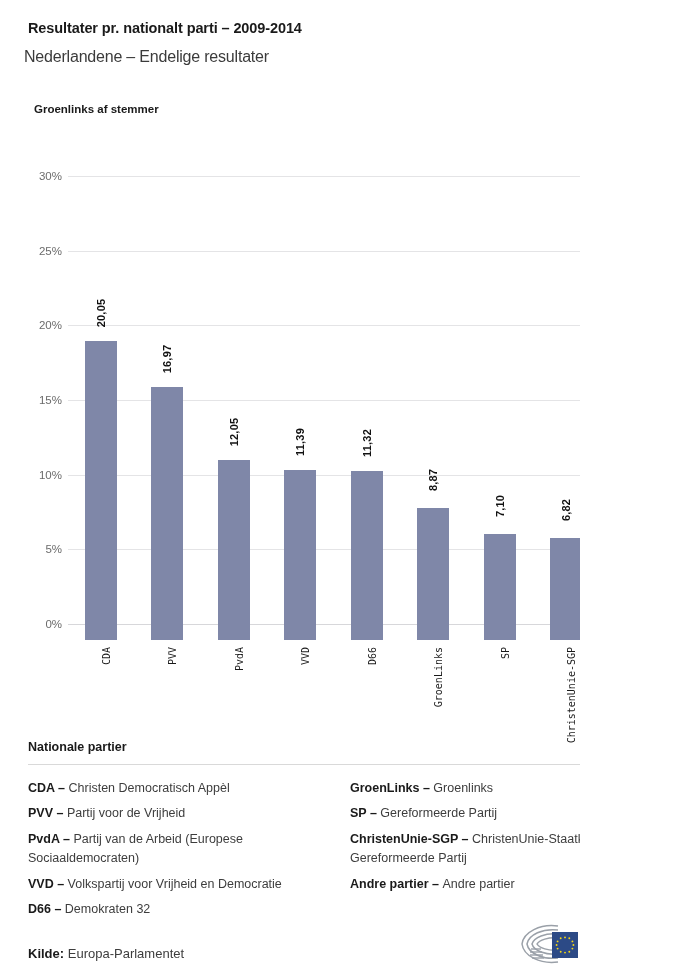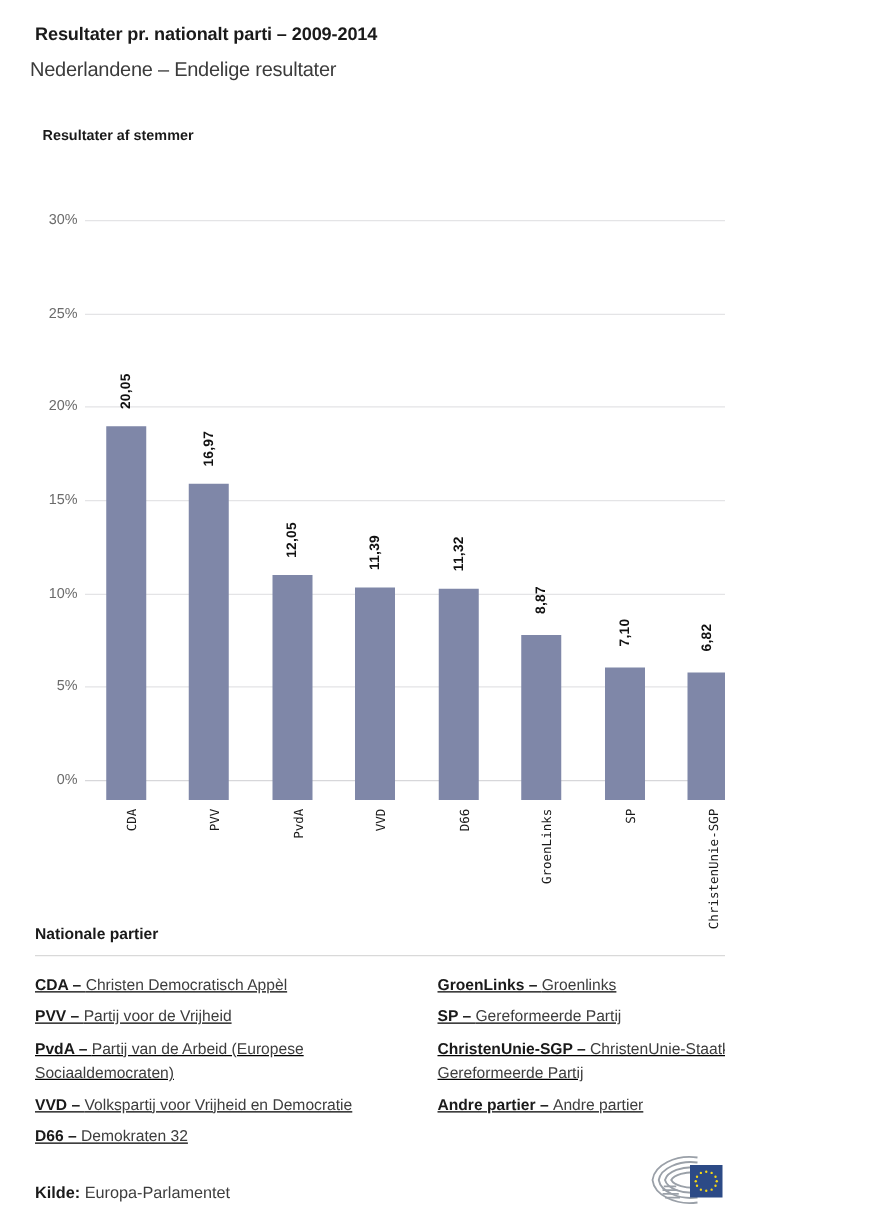--- a/index.html
+++ b/index.html
@@ -98,21 +98,21 @@
   #legend-title {
     font-size: 12.5px; font-weight: bold; color: #1a1a1a;
     margin-bottom: 10px;
   }
   #legend-rule {
     height: 1px; background: #d9d9d9; width: 644px; margin-bottom: 14px;
   }
   #legend-cols {
     display: flex; gap: 0px;
   }
-  .legend-col { width: 322px; padding-right: 18px; text-decoration: underline; }
+  .legend-col { width: 322px; padding-right: 18px; }
   .legend-entry {
     font-size: 12.5px; color: #3d3d3d;
     line-height: 1.55;
     margin-bottom: 6px;
   }
   .legend-entry .abbr { font-weight: bold; color: #1a1a1a; }
 
   
   #source {
     position: absolute; left: 28px; top: 946px;
@@ -131,21 +131,21 @@
     line-height: 1.12; letter-spacing: -0.2px;
   }
 </style>
 </head>
 <body>
 
 <div id="page">
 
   <div id="title">Resultater pr. nationalt parti – 2009-2014</div>
   <div id="subtitle">Nederlandene – Endelige resultater</div>
-  <div id="axis-title">Resultater af stemmer</div>
+  <div id="axis-title">Groenlinks af stemmer</div>
 
   <div id="chart">
     <div class="yticks" id="yticks">
         <div class="ytick" style="top: 448px;">0%</div>
         <div class="ytick" style="top: 373.333px;">5%</div>
         <div class="ytick" style="top: 298.667px;">10%</div>
         <div class="ytick" style="top: 224px;">15%</div>
         <div class="ytick" style="top: 149.333px;">20%</div>
         <div class="ytick" style="top: 74.6667px;">25%</div>
         <div class="ytick" style="top: 0px;">30%</div>

